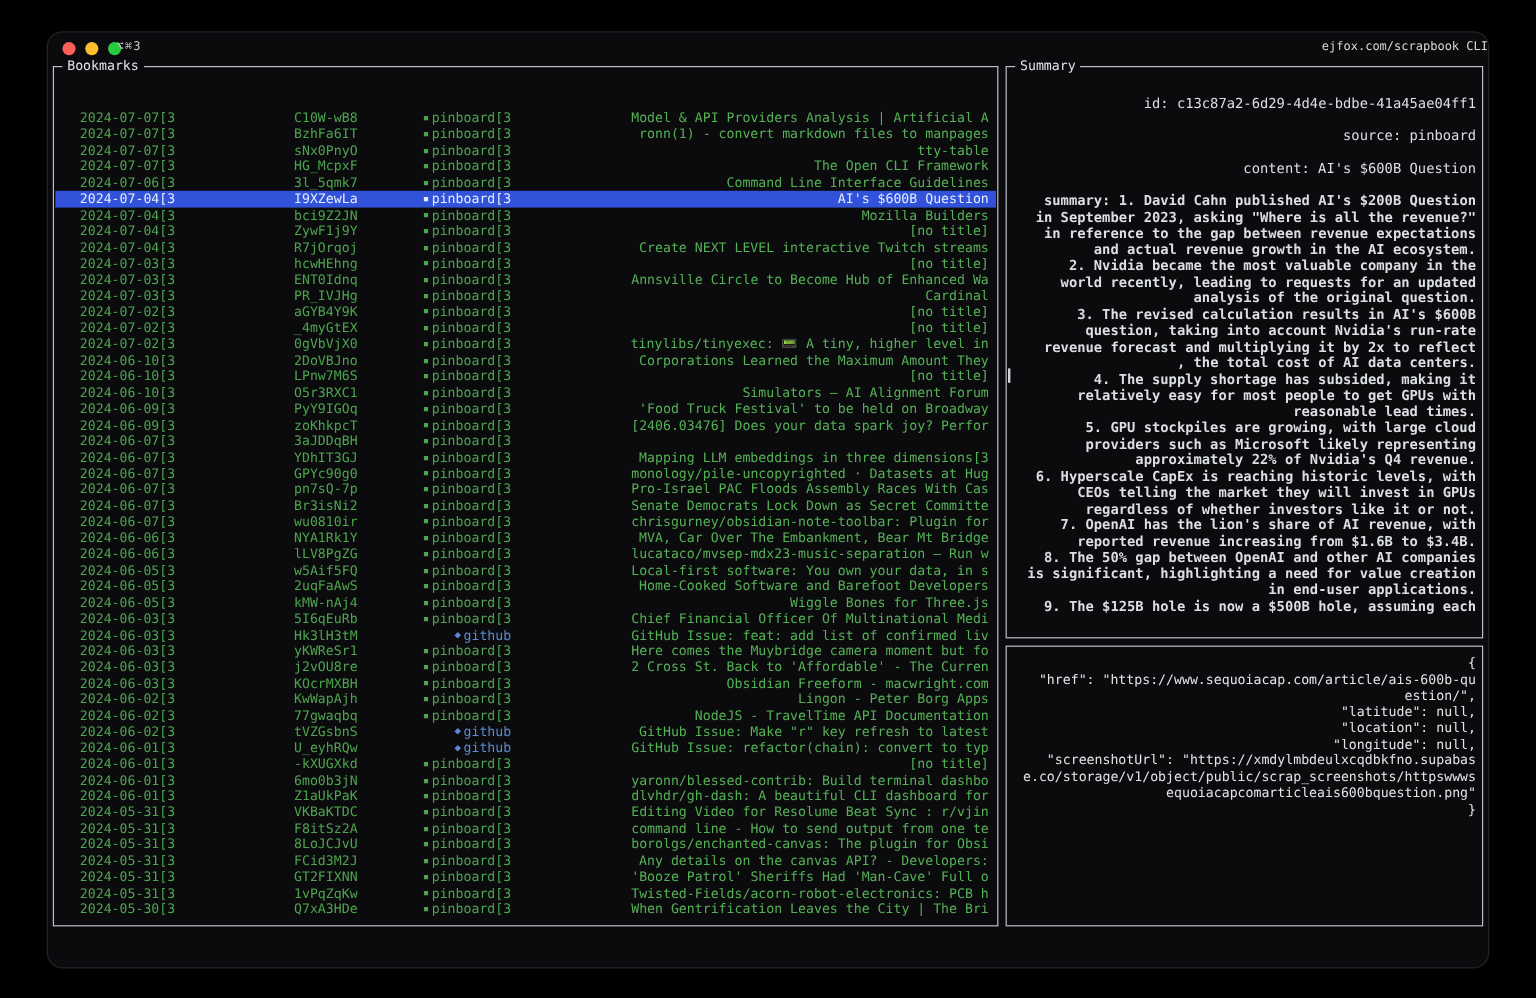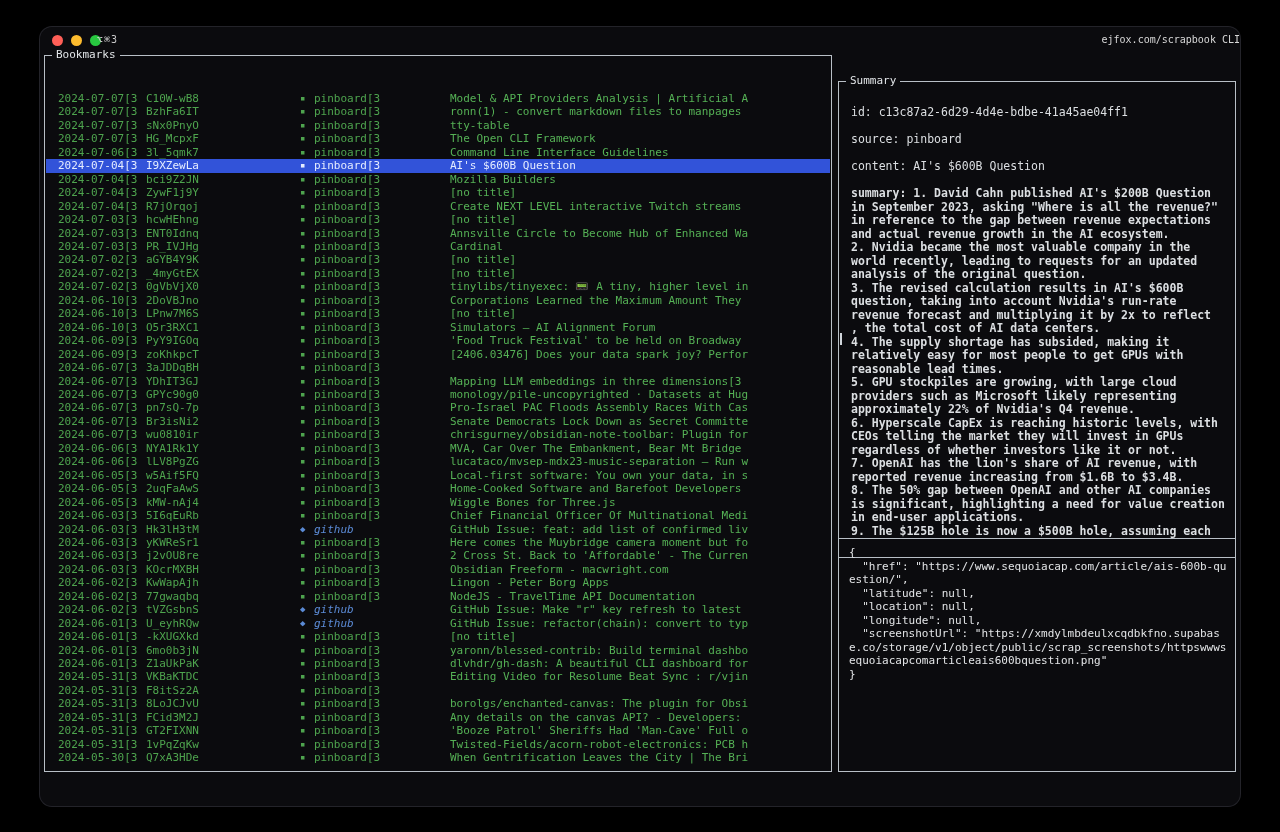--- a/index.html
+++ b/index.html
@@ -7,43 +7,43 @@
   .window{position:absolute;left:40px;top:27px;width:1200px;height:779px;
     background:var(--bg,#0b0b0e);border-radius:12px;box-shadow:0 0 0 1px #232329, 0 18px 50px rgba(0,0,0,.7);}
   
   .titlebar{position:absolute;top:0;left:0;right:0;height:24px;}
   .lights{position:absolute;left:12px;top:8px;display:flex;gap:8px;}
   .light{width:11px;height:11px;border-radius:50%;display:inline-block;}
   .light.red{background:#ff5f57;} .light.yellow{background:#febc2e;} .light.green{background:#28c840;}
   .shortcut{position:absolute;left:57px;top:7px;font-size:10px;color:#c8c8c8;letter-spacing:1px;}
   .wtitle{position:absolute;left:0;right:0;top:7px;text-align:right;font-size:10px;color:#d8d8d8;}
   
-  .pane{position:absolute;border:1px solid var(--border,#b9c0c7);}
+  .pane{position:absolute;border:1px solid var(--border,#b9c0c7);text-align:right;}
   .pane-label{position:absolute;top:-8px;left:7px;background:var(--bg,#0b0b0e);
     padding:0 4px;font-size:11px;color:#e2e5e8;line-height:14px;}
   .pane.bookmarks{left:4px;top:28px;width:786px;height:715px;}
-  .pane.summary{left:798px;top:28px;width:396px;height:475px;margin-top:26px;}
+  .pane.summary{left:798px;top:28px;width:396px;height:475px;}
   .pane.jsonbox{left:798px;top:511px;width:396px;height:232px;}
   
   .thead{position:absolute;top:9px;left:0;right:0;height:15px;font-size:11px;color:#eceff1;}
   .thead span{position:absolute;top:0;white-space:nowrap;}
   .h-created{left:13px;} .h-id{left:101px;} .h-source{left:217px;} .h-content{left:341px;}
   .rows{position:absolute;top:36px;left:1px;right:1px;bottom:2px;overflow:hidden;}
   .row{position:relative;height:13.46px;line-height:13.46px;font-size:11px;}
   .cell{position:absolute;top:0;white-space:nowrap;overflow:hidden;}
   .c-created{left:12px;width:88px;color:var(--green,#4ea44e);}
   .c-id{left:100px;width:152px;color:var(--green,#4ea44e);}
   .c-source{left:254px;width:126px;}
   .c-content{left:404px;right:6px;color:var(--green-bright,#55b155);}
   .src-icon{display:inline-block;width:12px;}
   .src-icon.pinboard{color:var(--green,#4ea44e);font-size:9px;vertical-align:1px;}
   .src-icon.github{color:var(--github-blue,#5b8bd6);font-size:9px;vertical-align:1px;}
   .src-label{margin-left:2px;}
   .src-label.pinboard{color:var(--green,#4ea44e);}
-  .src-label.github{color:var(--github-blue,#5b8bd6);font-style:italic;}
+  .src-label.github{color:var(--github-blue,#5b8bd6);}
   .row.selected{background:var(--blue-select,#3253d9);}
   .row.selected .cell,.row.selected .src-icon,.row.selected .src-label{color:#e4ecff;}
   
   .summary-body{position:absolute;top:0;left:0;right:0;bottom:0;padding:24px 5px 6px 12px;
     overflow:hidden;font-size:11.5px;line-height:13.5px;color:#dcdfe2;}
   .field{margin-bottom:13.5px;white-space:nowrap;overflow:hidden;}
   .sum-item{white-space:pre-wrap;font-weight:bold;}
   .text-cursor{position:absolute;left:1px;top:251px;width:2px;height:12px;background:#d0d5da;}
   
   .json-body{position:absolute;top:0;left:0;right:0;bottom:0;padding:7px 5px 6px 10px;overflow:hidden;}
@@ -328,20 +328,21 @@
         <div class="row">
           <span class="cell c-created">2024-05-31[3</span>
           <span class="cell c-id">VKBaKTDC</span>
           <span class="cell c-source"><span class="src-icon pinboard">▪</span><span class="src-label pinboard">pinboard[3</span></span>
           <span class="cell c-content">Editing Video for Resolume Beat Sync : r/vjin</span>
         </div>
         <div class="row">
           <span class="cell c-created">2024-05-31[3</span>
           <span class="cell c-id">F8itSz2A</span>
           <span class="cell c-source"><span class="src-icon pinboard">▪</span><span class="src-label pinboard">pinboard[3</span></span>
+          <span class="cell c-content">command line - How to send output from one te</span>
         </div>
         <div class="row">
           <span class="cell c-created">2024-05-31[3</span>
           <span class="cell c-id">8LoJCJvU</span>
           <span class="cell c-source"><span class="src-icon pinboard">▪</span><span class="src-label pinboard">pinboard[3</span></span>
           <span class="cell c-content">borolgs/enchanted-canvas: The plugin for Obsi</span>
         </div>
         <div class="row">
           <span class="cell c-created">2024-05-31[3</span>
           <span class="cell c-id">FCid3M2J</span>

